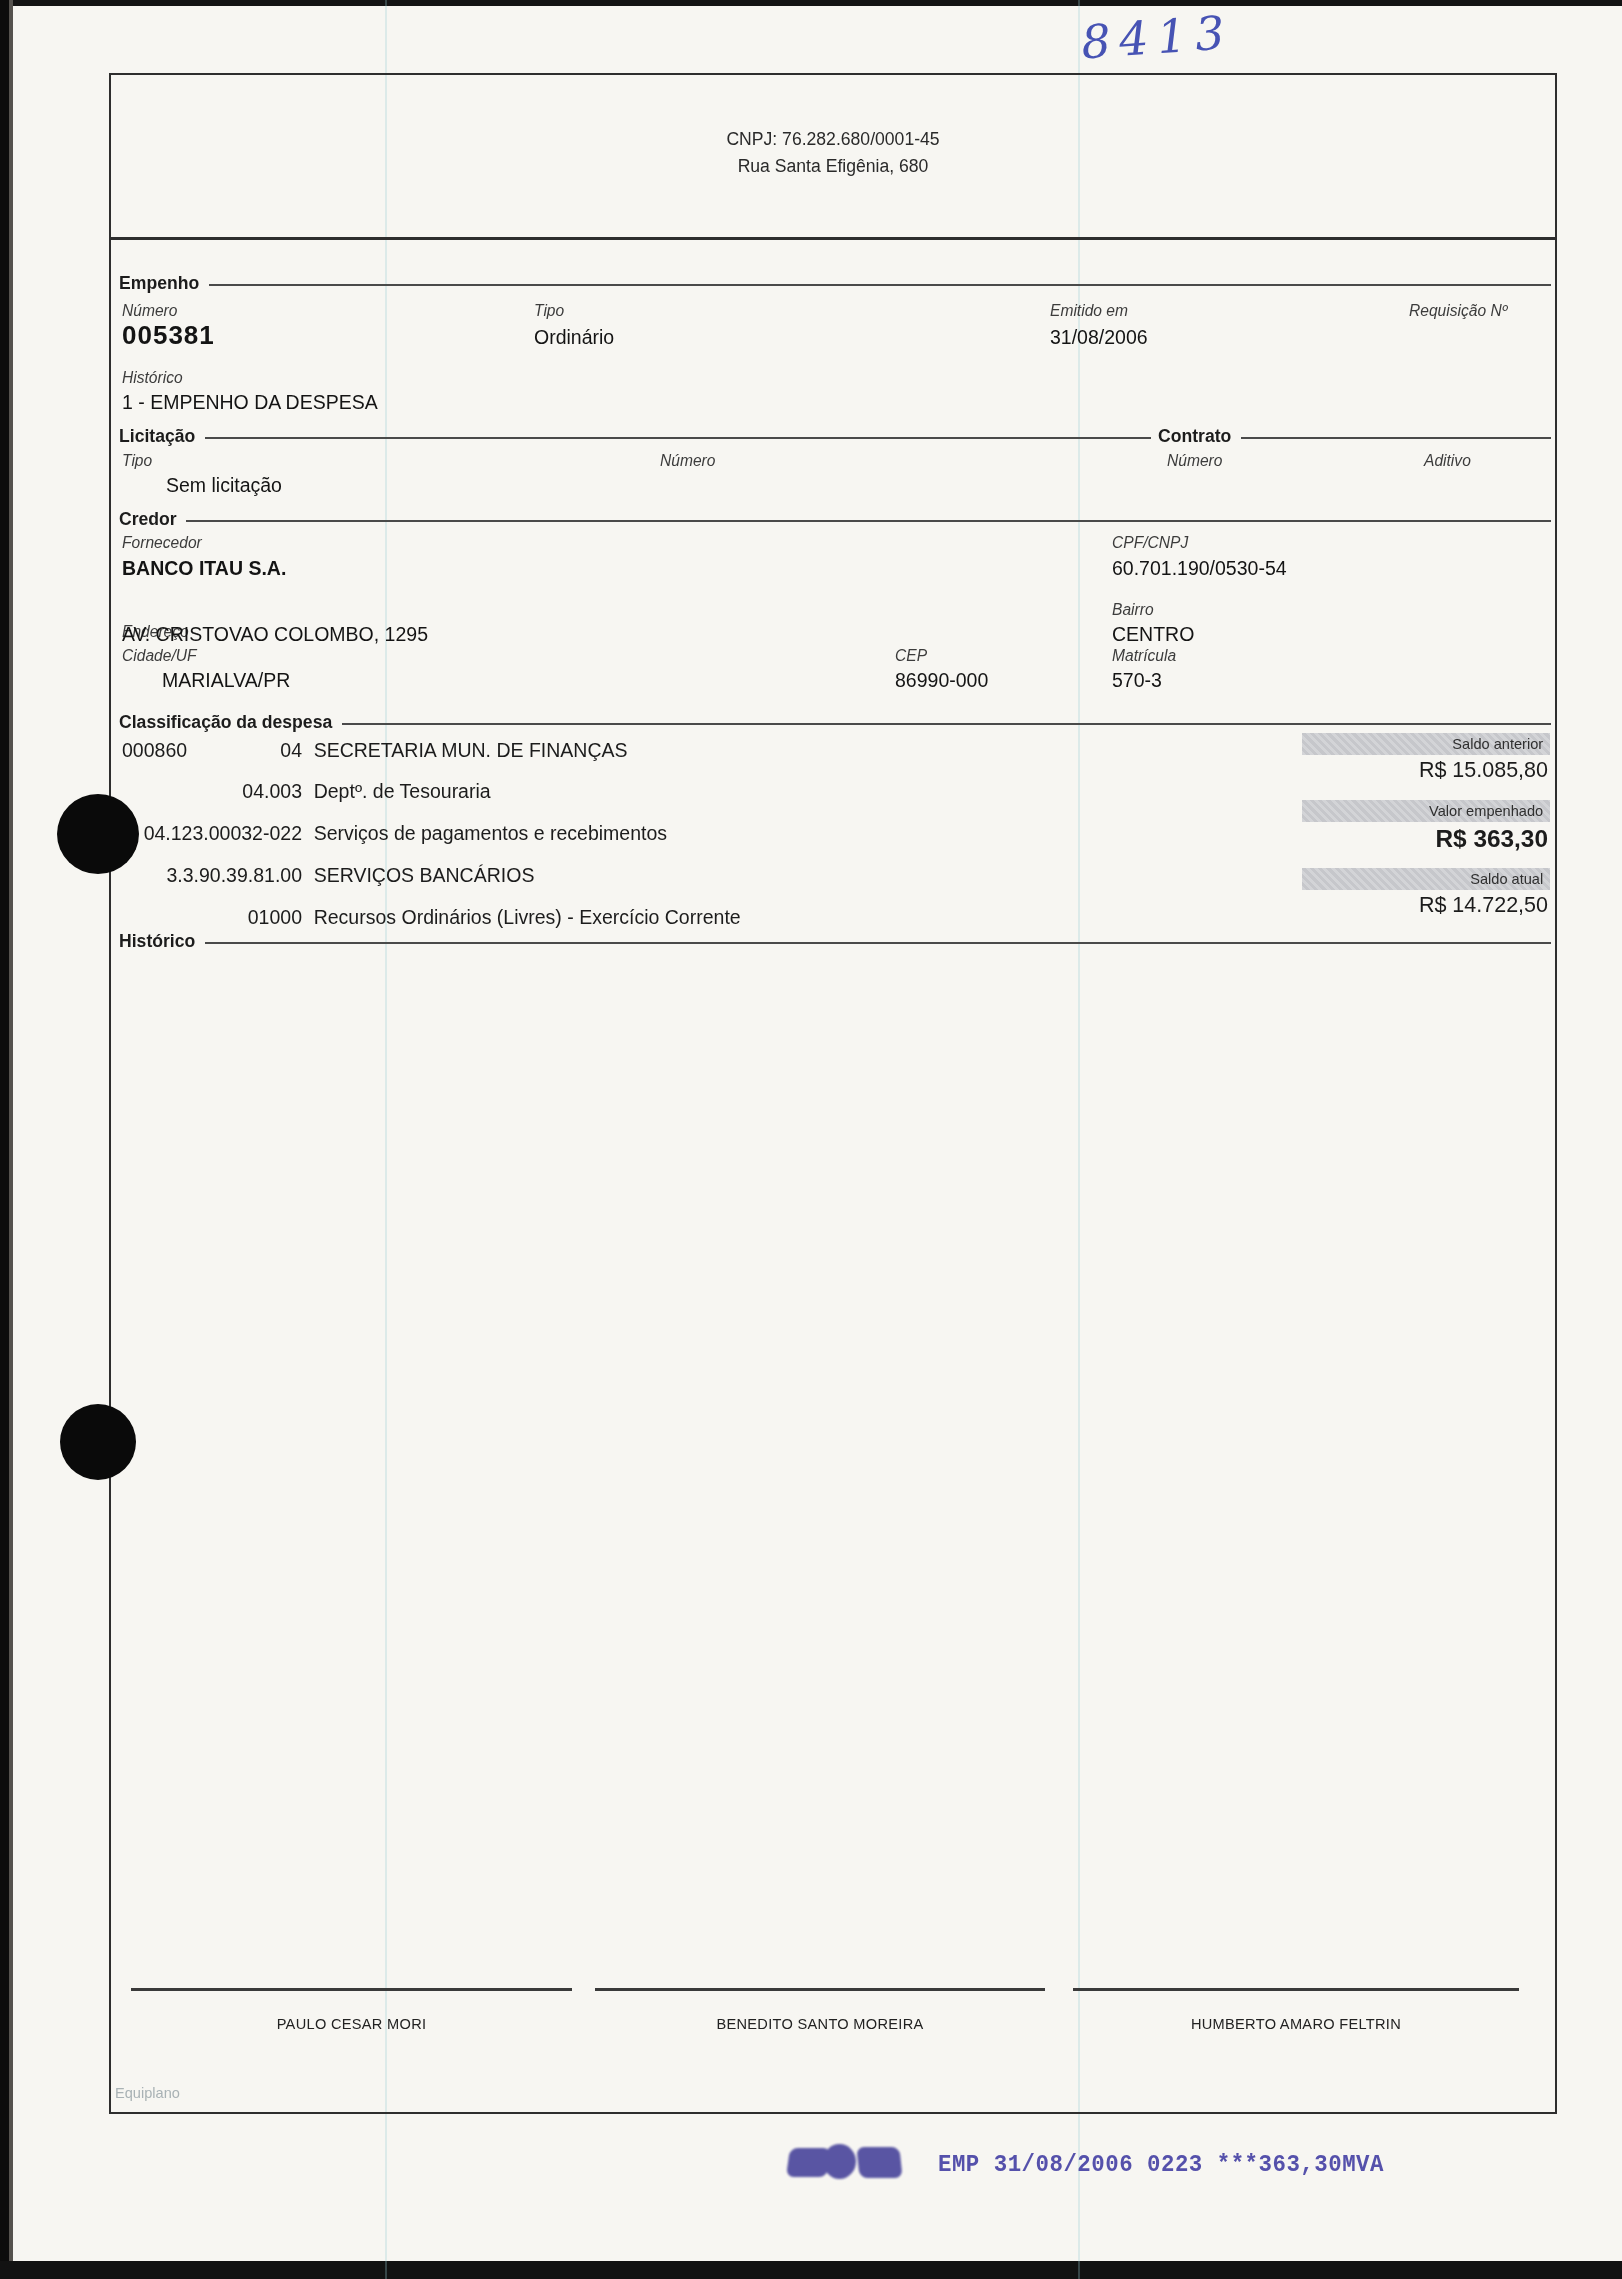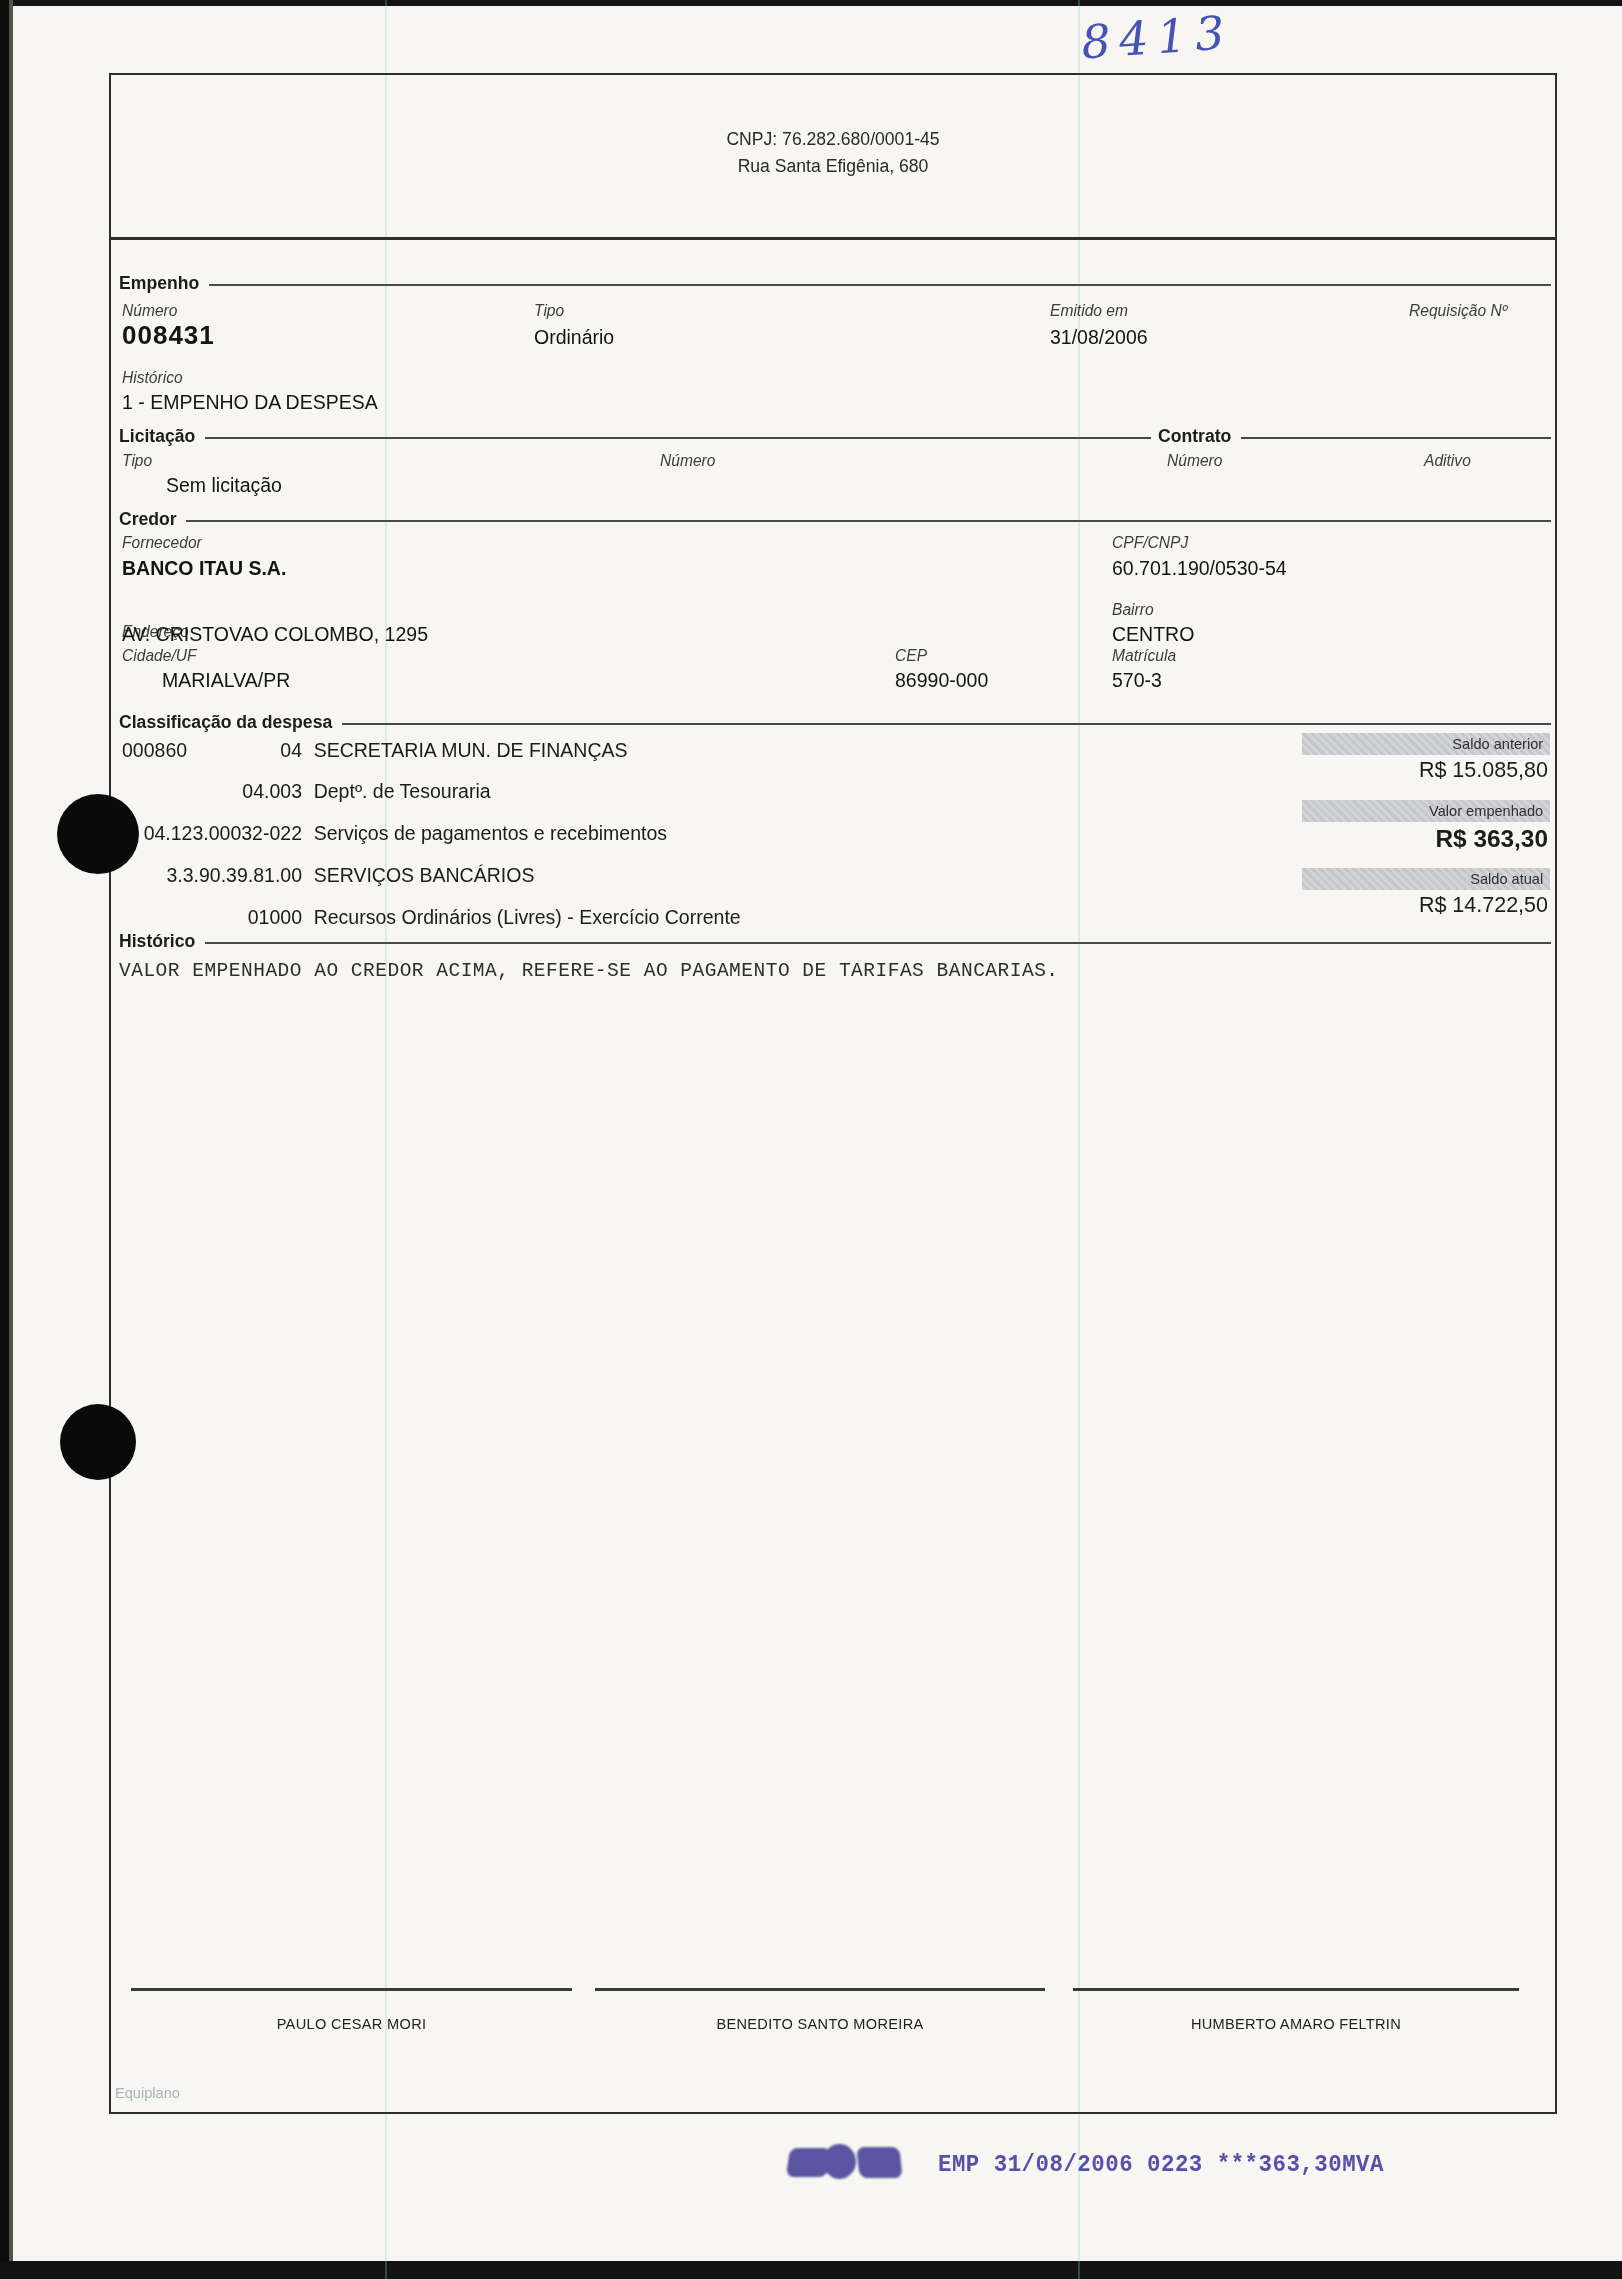--- a/index.html
+++ b/index.html
@@ -93,21 +93,21 @@
 
   <div class="hdr hdr-cnpj" style="position:absolute;">CNPJ: 76.282.680/0001-45</div>
   <div class="hdr hdr-addr" style="position:absolute;">Rua Santa Efigênia, 680</div>
   <div class="hdr-rule"></div>
 
   <div class="sect" style="left:119px;top:273px;width:1432px;">
     <span class="lbl">Empenho</span>
     <span class="rule"></span>
   </div>
   <div class="flabel" style="left:122px;top:302px;">Número</div>
-  <div class="fval big" style="left:122px;top:320px;">008431</div>
+  <div class="fval big" style="left:122px;top:320px;">005381</div>
   <div class="flabel" style="left:534px;top:302px;">Tipo</div>
   <div class="fval" style="left:534px;top:326px;">Ordinário</div>
   <div class="flabel" style="left:1050px;top:302px;">Emitido em</div>
   <div class="fval" style="left:1050px;top:326px;">31/08/2006</div>
   <div class="flabel" style="left:1409px;top:302px;">Requisição Nº</div>
   <div class="fval" style="left:1409px;top:326px;"></div>
   <div class="flabel" style="left:122px;top:369px;">Histórico</div>
   <div class="fval" style="left:122px;top:391px;">1 - EMPENHO DA DESPESA</div>
 
   <div class="sect" style="left:119px;top:426px;width:1032px;">
@@ -178,21 +178,20 @@
   </div>
   <div class="vgroup" style="top:868px;">
     <div class="vbar">Saldo atual</div>
     <div class="vamt">R$ 14.722,50</div>
   </div>
 
   <div class="sect" style="left:119px;top:931px;width:1432px;">
     <span class="lbl">Histórico</span>
     <span class="rule"></span>
   </div>
-  <div class="mono-text">VALOR EMPENHADO AO CREDOR ACIMA, REFERE-SE AO PAGAMENTO DE TARIFAS BANCARIAS.</div>
 
   <div class="sig" style="left:131px;width:441px;">
     <div class="line"></div>
     <div class="name">PAULO CESAR MORI</div>
   </div>
   <div class="sig" style="left:595px;width:450px;">
     <div class="line"></div>
     <div class="name">BENEDITO SANTO MOREIRA</div>
   </div>
   <div class="sig" style="left:1073px;width:446px;">

